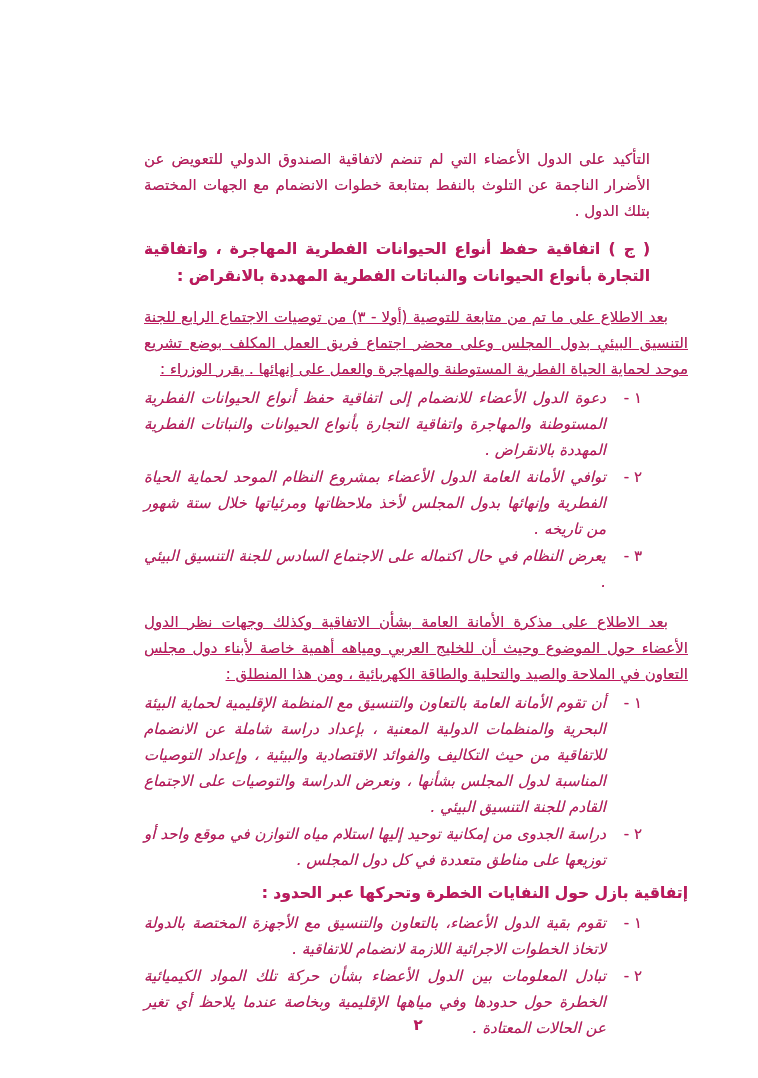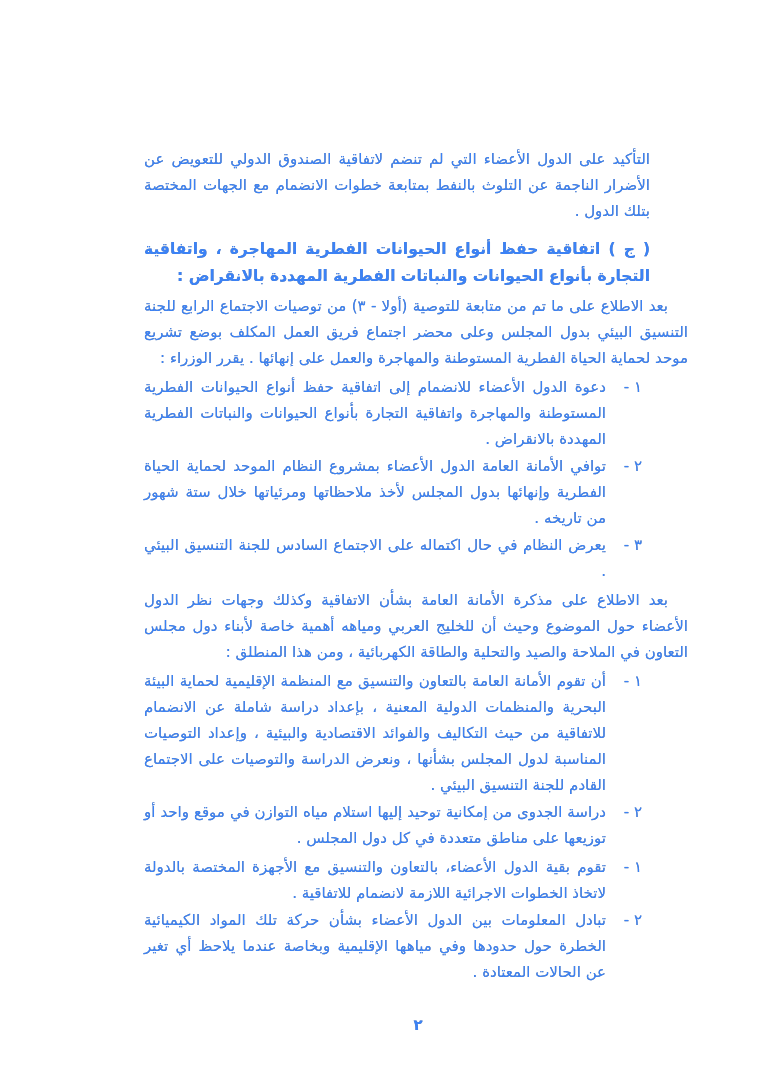--- a/index.html
+++ b/index.html
@@ -8,41 +8,42 @@
     background: #ffffff;
   }
   .page {
     position: relative;
     width: 680px;
     height: 1078px;
     background: #ffffff;
     overflow: hidden;
     direction: rtl;
     font-family: "DejaVu Sans", sans-serif;
-    color: #3b82f6;
+    color: #be185d;
     text-shadow: 0 0 0.5px rgba(40,40,40,0.55);
   }
   .content {
     position: absolute;
     top: 146px;
     right: 70px;
     left: 66px;
     font-size: 15px;
     line-height: 26px;
     text-align: justify;
   }
   .para {
     margin: 0;
   }
   .carry {
     padding-right: 38px;
   }
   .intro {
     text-indent: 20px;
-    margin-top: 3px;
+    margin-top: 14px;
+    text-decoration: underline;
   }
   .heading {
     font-size: 15.5px;
     font-weight: 700;
     margin: 0;
     line-height: 27px;
   }
   .heading.indent {
     padding-right: 38px;
   }
@@ -58,20 +59,21 @@
     align-items: flex-start;
     margin: 0 0 1px 0;
   }
   .num {
     flex: 0 0 36px;
     white-space: nowrap;
   }
   .txt {
     flex: 1 1 auto;
     text-align: justify;
+    font-style: italic;
   }
   .page-number {
     position: absolute;
     top: 1016px;
     left: 0;
     right: 0;
     text-align: center;
     font-size: 15px;
     font-weight: 700;
   }
@@ -110,20 +112,21 @@
       <div class="li">
         <span class="num">١ -</span>
         <span class="txt">أن تقوم الأمانة العامة بالتعاون والتنسيق مع المنظمة الإقليمية لحماية البيئة البحرية والمنظمات الدولية المعنية ، بإعداد دراسة شاملة عن الانضمام للاتفاقية من حيث التكاليف والفوائد الاقتصادية والبيئية ، وإعداد التوصيات المناسبة لدول المجلس بشأنها ، ونعرض الدراسة والتوصيات على الاجتماع القادم للجنة التنسيق البيئي .</span>
       </div>
       <div class="li">
         <span class="num">٢ -</span>
         <span class="txt">دراسة الجدوى من إمكانية توحيد إليها استلام مياه التوازن في موقع واحد أو توزيعها على مناطق متعددة في كل دول المجلس .</span>
       </div>
     </div>
 
+    <h2 class="heading h-b">إتفاقية بازل حول النفايات الخطرة وتحركها عبر الحدود :</h2>
 
 
     <div class="list">
       <div class="li">
         <span class="num">١ -</span>
         <span class="txt">تقوم بقية الدول الأعضاء، بالتعاون والتنسيق مع الأجهزة المختصة بالدولة لاتخاذ الخطوات الاجرائية اللازمة لانضمام للاتفاقية .</span>
       </div>
       <div class="li">
         <span class="num">٢ -</span>
         <span class="txt">تبادل المعلومات بين الدول الأعضاء بشأن حركة تلك المواد الكيميائية الخطرة حول حدودها وفي مياهها الإقليمية وبخاصة عندما يلاحظ أي تغير عن الحالات المعتادة .</span>

